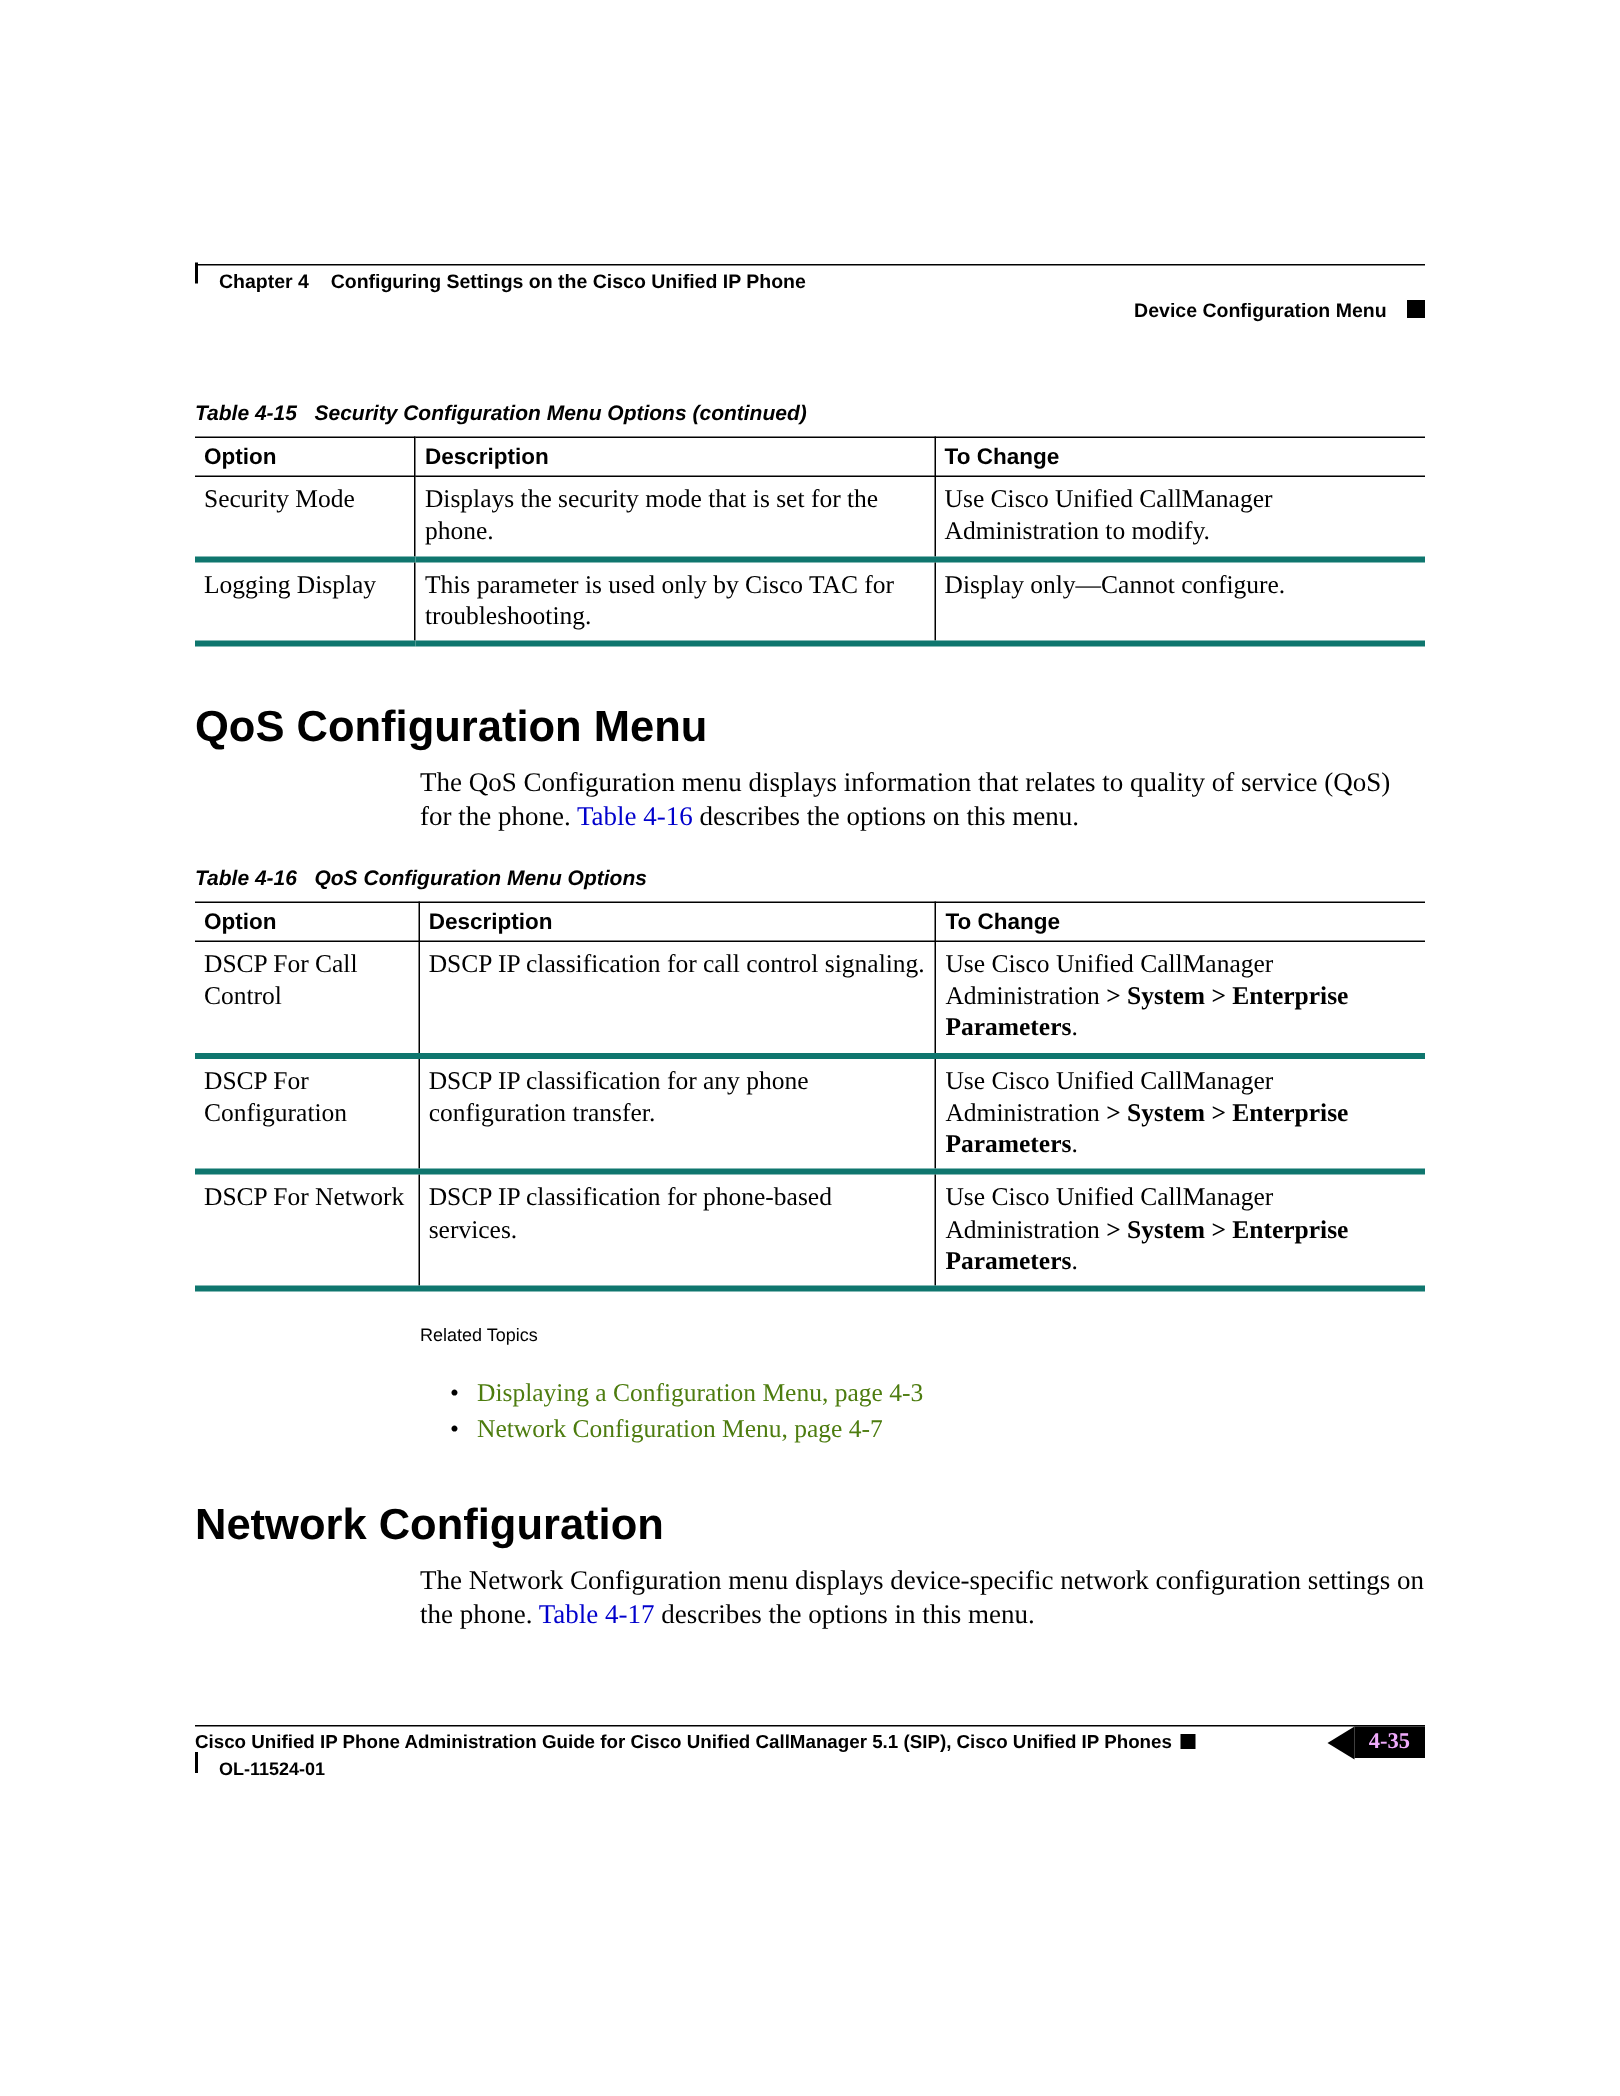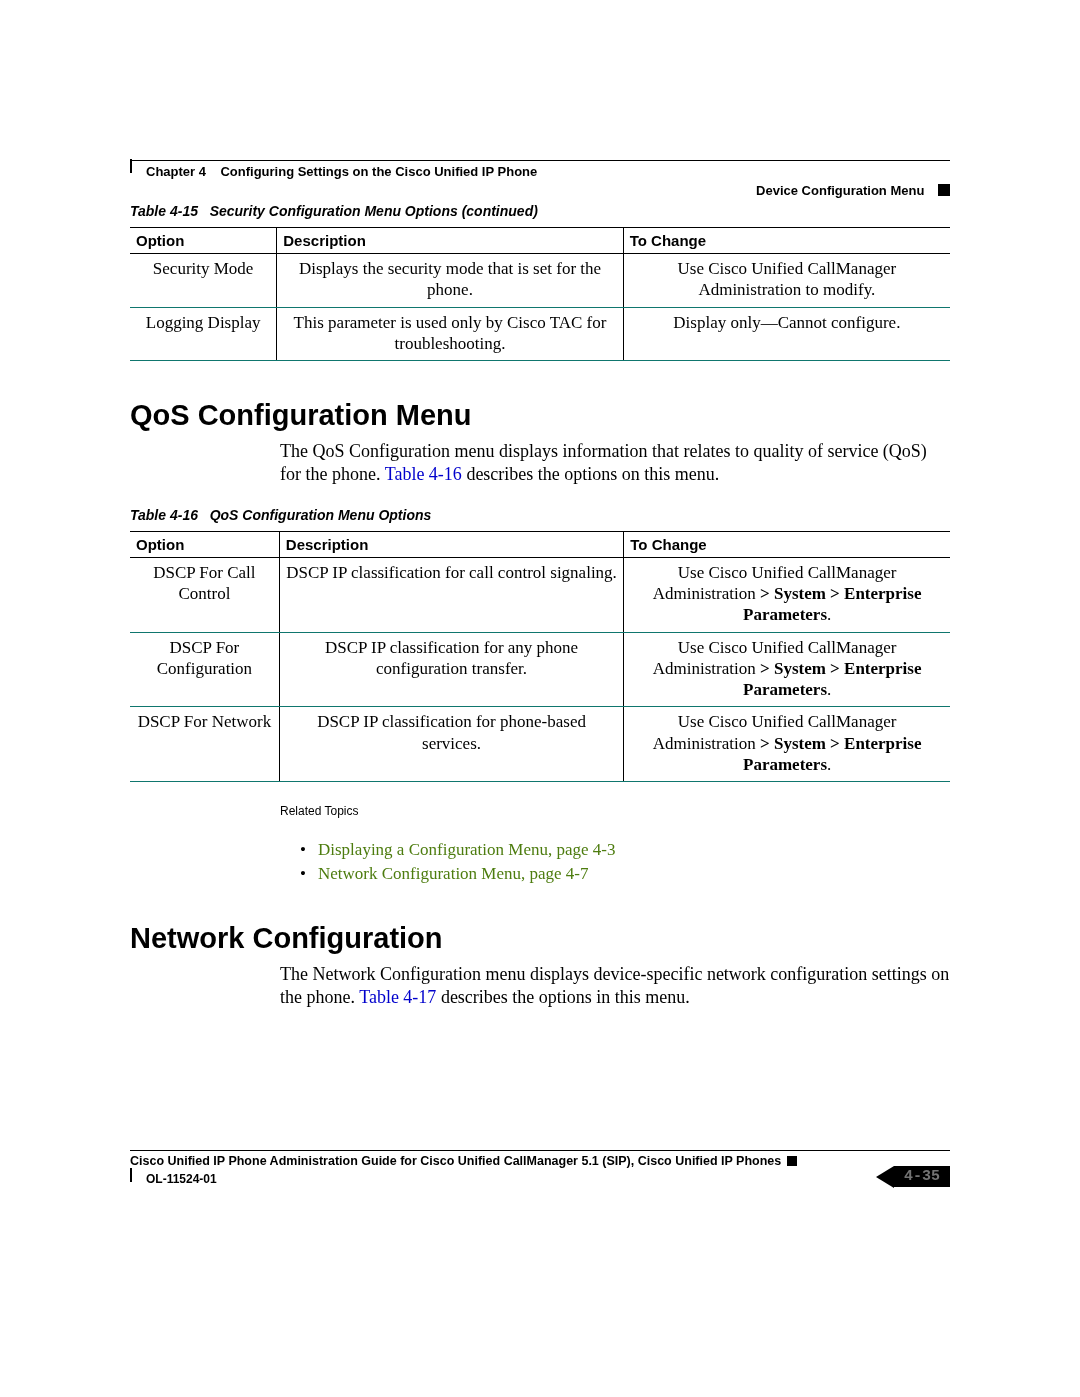--- a/index.html
+++ b/index.html
@@ -8,21 +8,21 @@
     background: #fff;
     font-family: "Times New Roman", Times, serif;
     width: 1080px;
     height: 1397px;
     position: relative;
     color: #000;
   }
   .page {
     position: absolute;
     left: 130px;
-    top: 160px;
+    top: 176px;
     width: 820px;
   }
   .hdr-line {
     border-top: 1.5px solid #000;
     width: 820px;
     position: relative;
   }
   .hdr-left-tick {
     position: absolute;
     left: 0; top: -2px;
@@ -52,21 +52,21 @@
     background: #000;
     margin-left: 10px;
     vertical-align: -1px;
   }
 
   .table-caption {
     font-family: Arial, Helvetica, sans-serif;
     font-size: 14px;
     font-weight: 700;
     font-style: italic;
-    margin-top: 42px;
+    margin-top: 90px;
   }
   .table-caption.second { margin-top: 20px; }
 
   table.opt {
     border-collapse: collapse;
     width: 820px;
     margin-top: 8px;
     font-size: 17px;
   }
   table.opt th {
@@ -78,25 +78,24 @@
     border-bottom: 1.5px solid #000;
     border-left: 1px solid #000;
     border-right: 1px solid #000;
     padding: 4px 6px;
   }
   table.opt th:first-child { border-left: none; }
   table.opt th:last-child { border-right: none; }
   table.opt td {
     border-left: 1px solid #000;
     border-right: 1px solid #000;
-    border-bottom: 1px solid #0f766e;
+    border-bottom: 4px solid #0f766e;
     vertical-align: top;
     padding: 4px 6px 6px 6px;
     line-height: 1.25;
-    text-align: center;
   }
   table.opt td:first-child { border-left: none; }
   table.opt td:last-child { border-right: none; }
   .col1 { width: 140px; }
   .col2 { width: 350px; }
   .col3 { width: 330px; }
 
   h1.section {
     font-family: Arial, Helvetica, sans-serif;
     font-weight: 700;
@@ -168,24 +167,24 @@
   }
   .footer-left-tick {
     position: absolute;
     left: 0; top: 18px;
     width: 2px; height: 14px;
     background: #000;
   }
   .page-num {
     position: absolute;
     right: 0;
-    top: 16px;
-    background: #000;
-    color: #737373;
-    font-family: Liberation Mono, monospace;
+    top: 1px;
+    background: #000;
+    color: #f0abfc;
+    font-family: Liberation Serif, serif;
     font-weight: 700;
     font-size: 15px;
     padding: 2px 10px;
   }
   .page-num::before {
     content: "";
     position: absolute;
     left: -18px;
     top: 0;
     border-top: 11px solid transparent;

